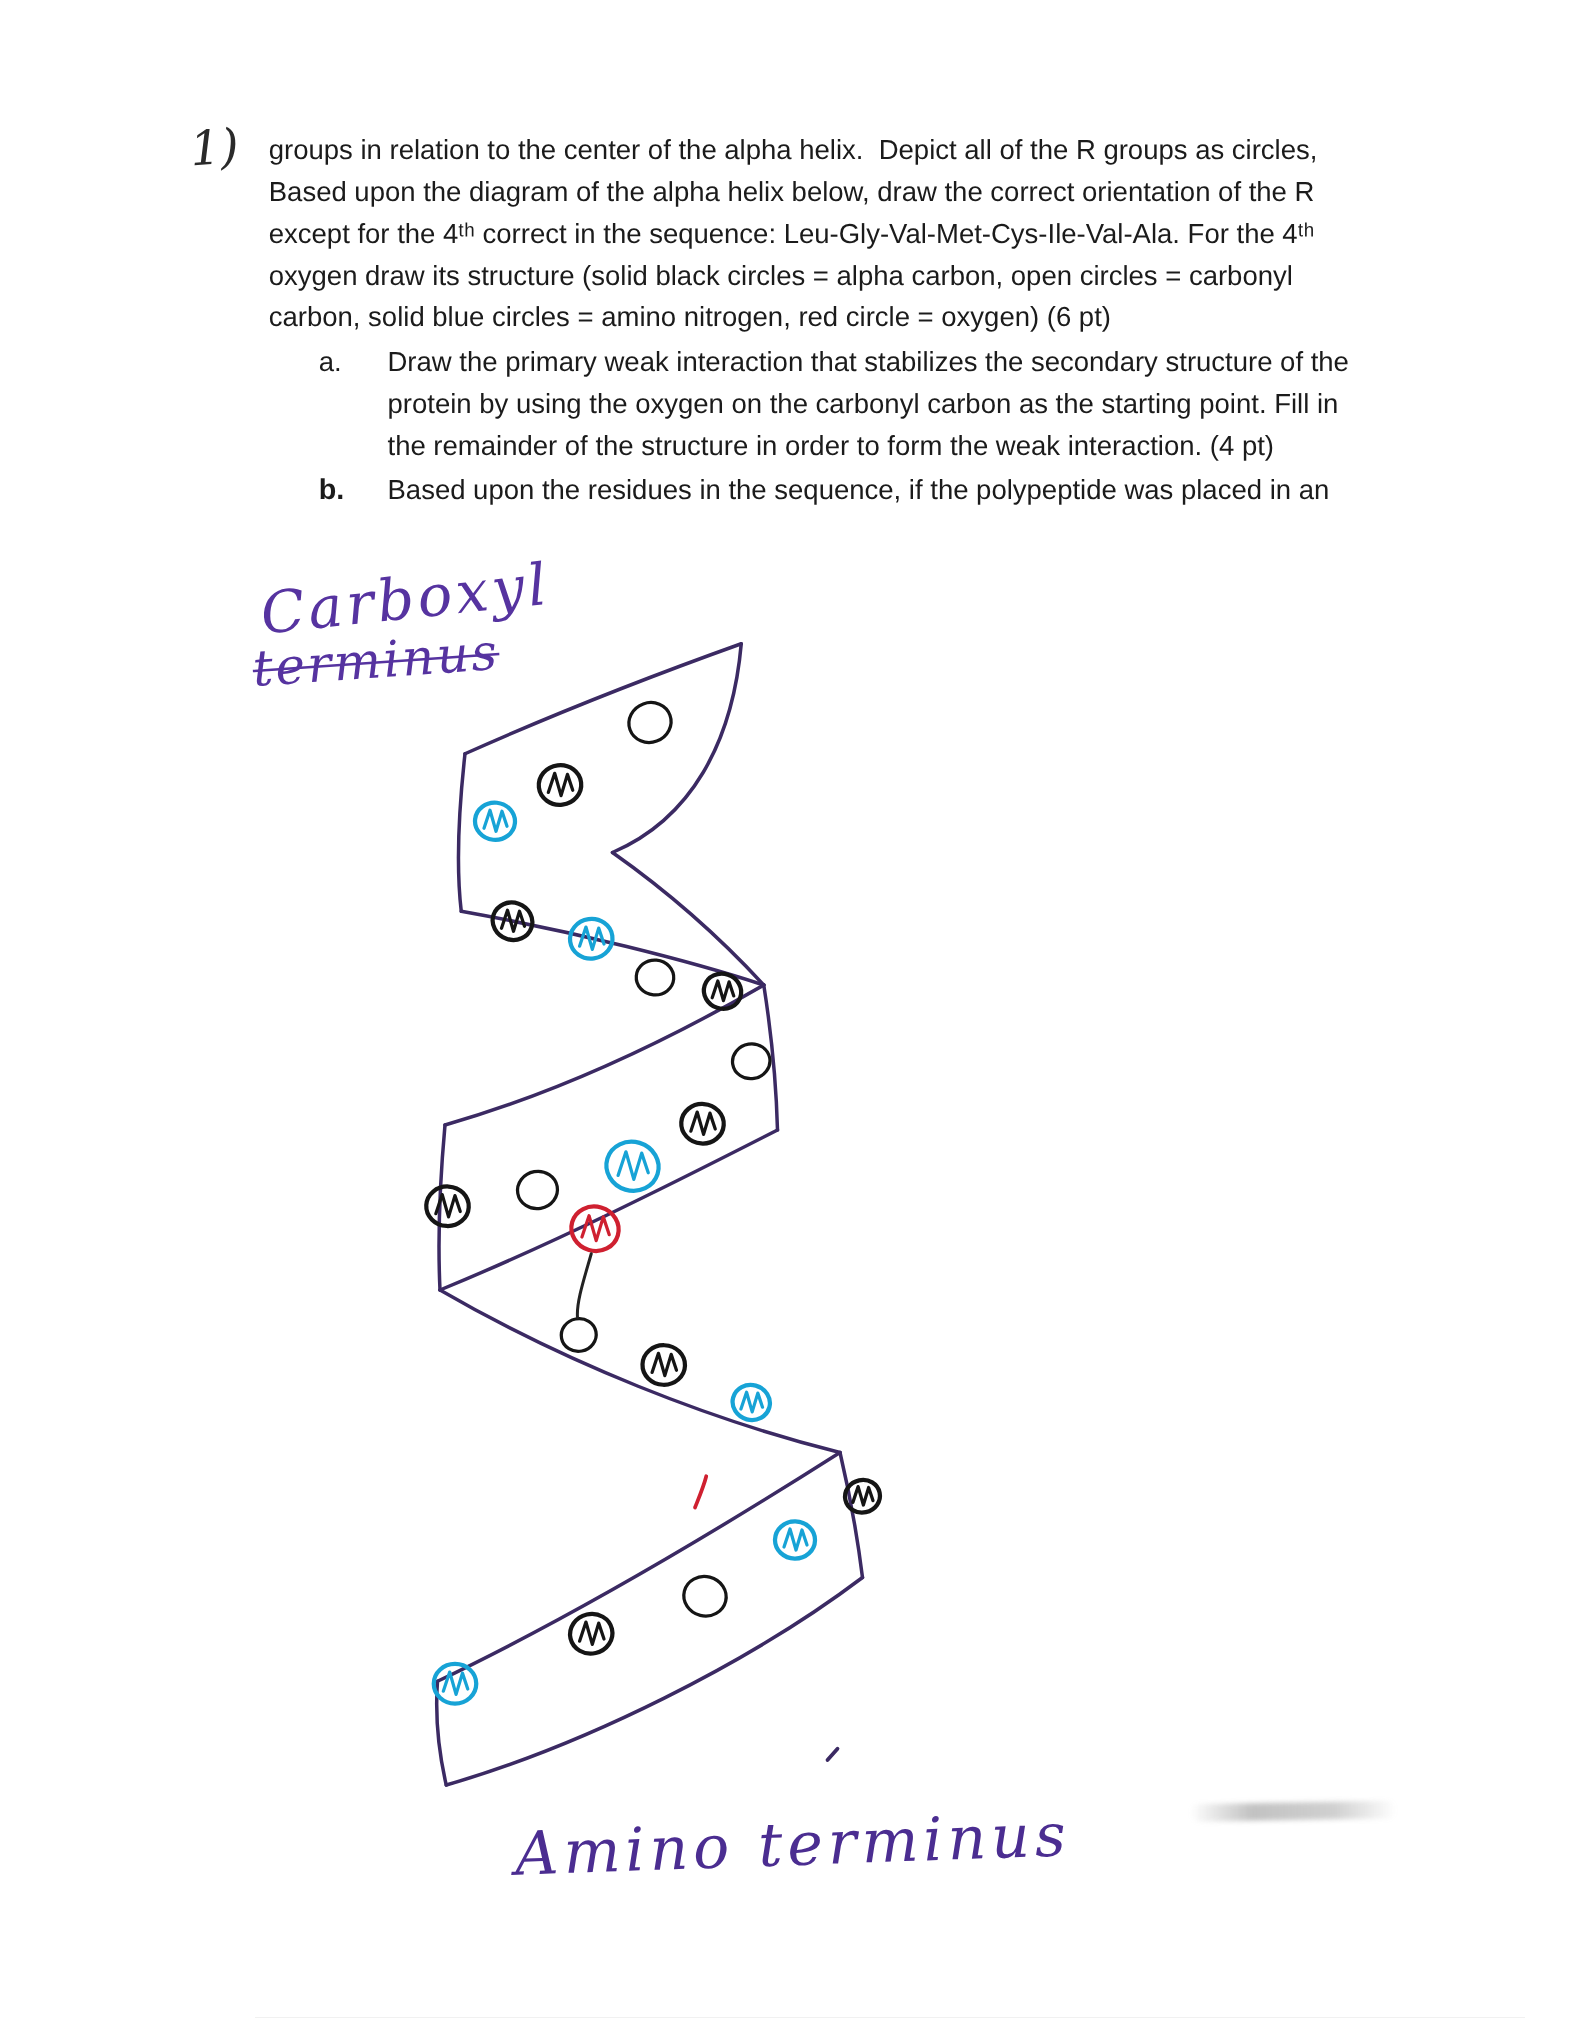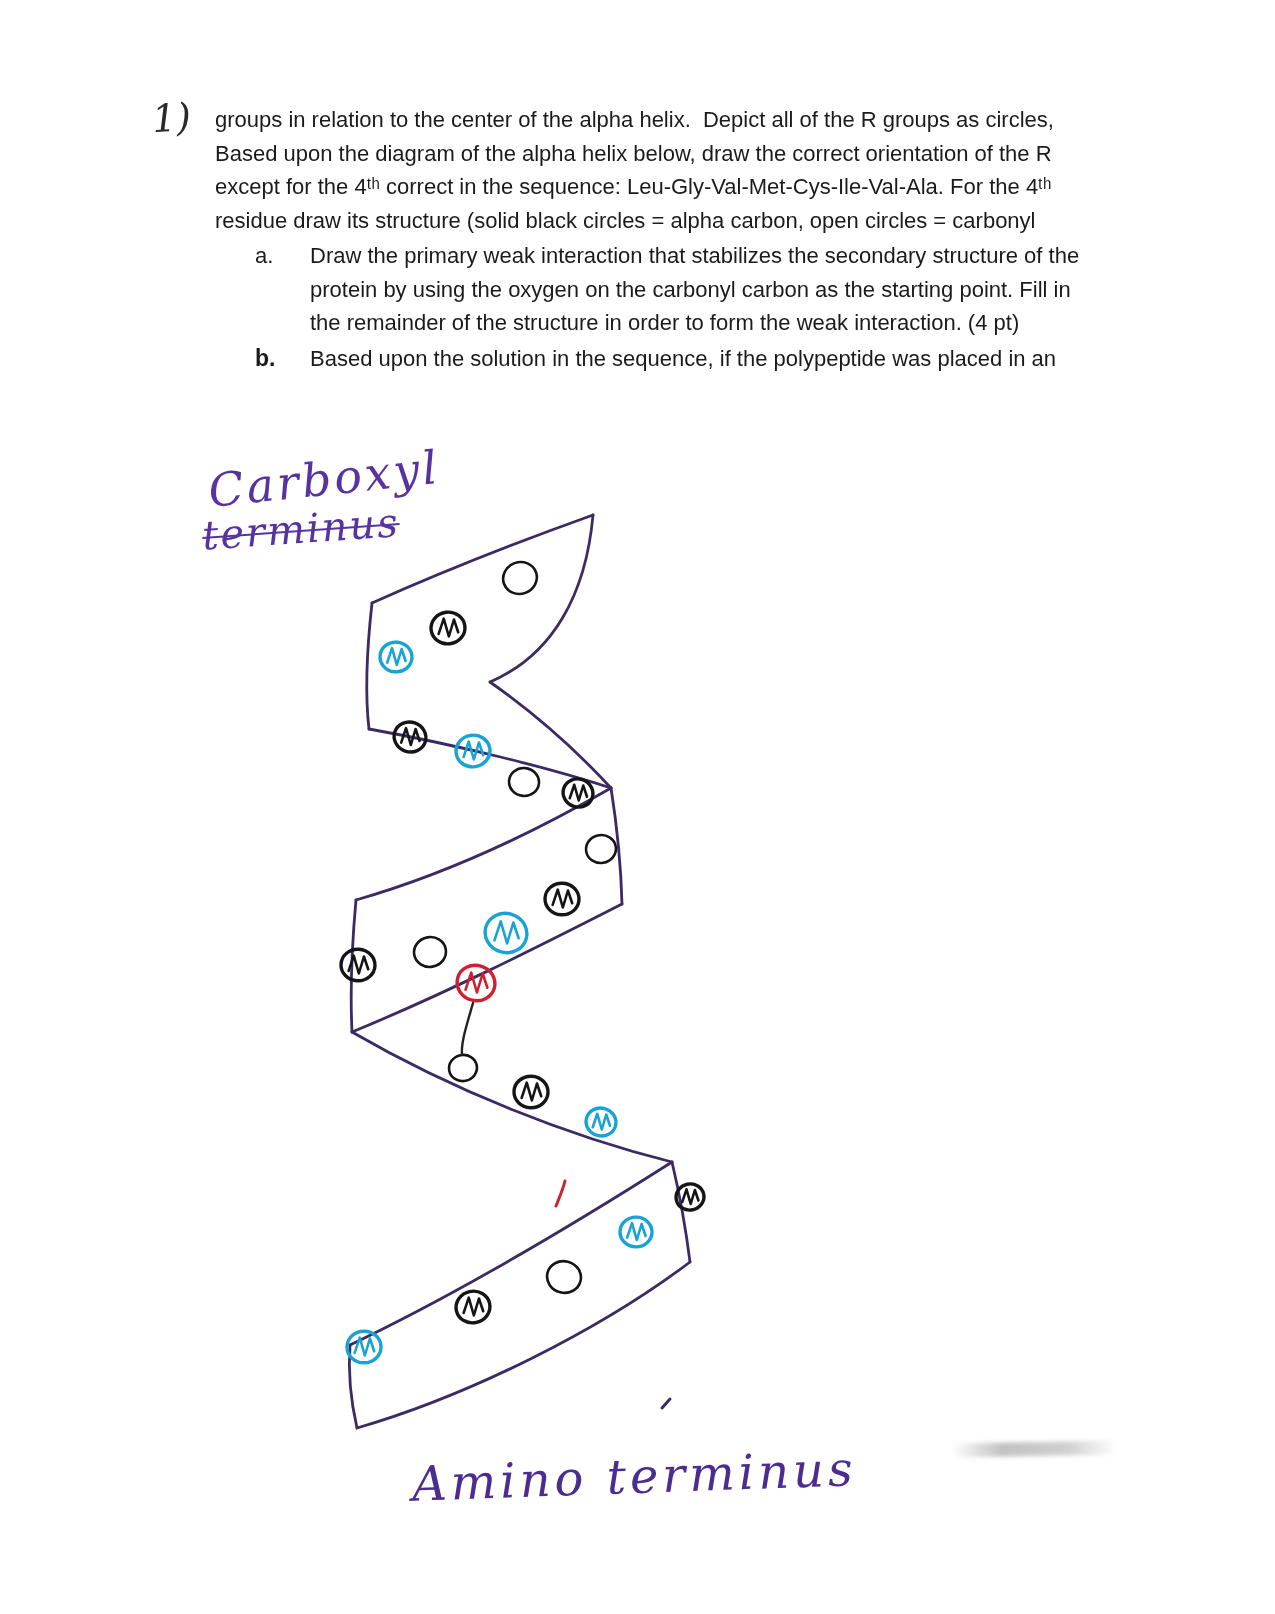--- a/index.html
+++ b/index.html
@@ -44,35 +44,36 @@
 <body>
 
 <div class="page">
 
   <div class="q-number">1)</div>
 
   <div class="textcol">
     <div class="pline">groups in relation to the center of the alpha helix.  Depict all of the R groups as circles,</div>
     <div class="pline">Based upon the diagram of the alpha helix below, draw the correct orientation of the R</div>
     <div class="pline">except for the 4ᵗʰ correct in the sequence: Leu-Gly-Val-Met-Cys-Ile-Val-Ala. For the 4ᵗʰ</div>
-    <div class="pline">residue draw its structure (solid black circles = alpha carbon, open circles = carbonyl</div>
+    <div class="pline">oxygen draw its structure (solid black circles = alpha carbon, open circles = carbonyl</div>
+    <div class="pline">carbon, solid blue circles = amino nitrogen, red circle = oxygen) (6 pt)</div>
 
     <div class="sub a">
       <span class="marker">a.</span>
       <div class="sublines">
         <div class="pline">Draw the primary weak interaction that stabilizes the secondary structure of the</div>
         <div class="pline">protein by using the oxygen on the carbonyl carbon as the starting point. Fill in</div>
         <div class="pline">the remainder of the structure in order to form the weak interaction. (4 pt)</div>
       </div>
     </div>
 
     <div class="sub b">
       <span class="marker">b.</span>
       <div class="sublines">
-        <div class="pline">Based upon the solution in the sequence, if the polypeptide was placed in an</div>
+        <div class="pline">Based upon the residues in the sequence, if the polypeptide was placed in an</div>
       </div>
     </div>
   </div>
 
   <svg id="helix-svg" viewBox="0 0 1275 1614">
       <path d="M 593 515 C 512 544, 428 578, 372 603" stroke="#3b2a63" stroke-width="2.8" fill="none" stroke-linecap="round"></path>
       <path d="M 372 603 C 367 648, 365 695, 369 729" stroke="#3b2a63" stroke-width="2.8" fill="none" stroke-linecap="round"></path>
       <path d="M 593 515 C 586 594, 553 655, 490 682" stroke="#3b2a63" stroke-width="2.8" fill="none" stroke-linecap="round"></path>
       <path d="M 369 729 C 458 745, 550 768, 611 788" stroke="#3b2a63" stroke-width="2.8" fill="none" stroke-linecap="round"></path>
       <path d="M 490 682 C 534 713, 576 750, 611 788" stroke="#3b2a63" stroke-width="2.8" fill="none" stroke-linecap="round"></path>

